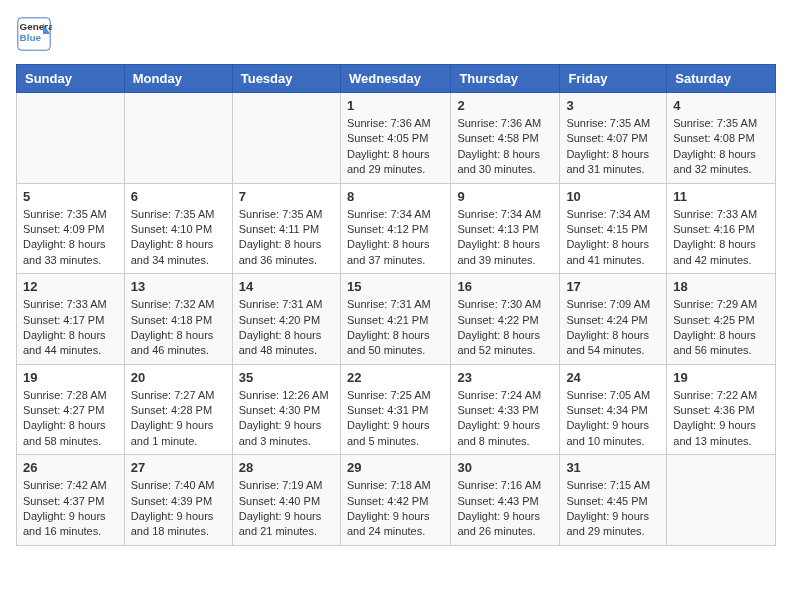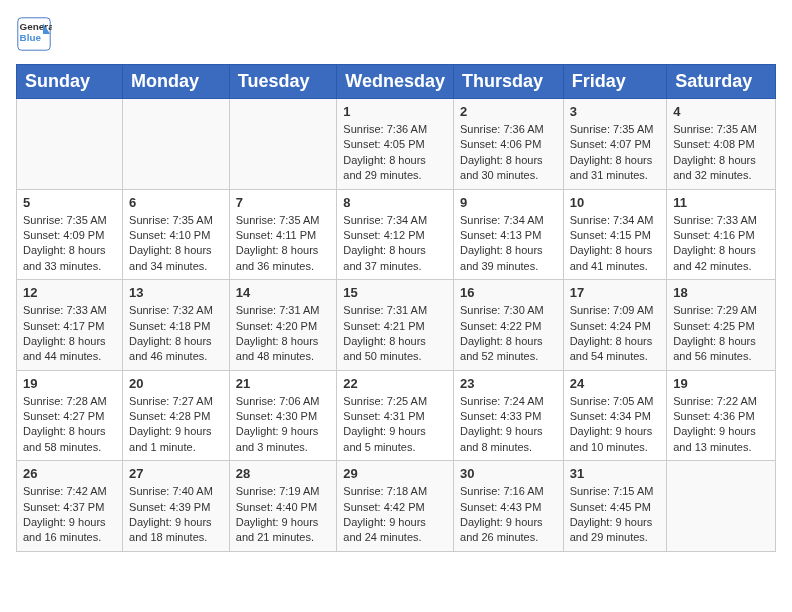--- a/index.html
+++ b/index.html
@@ -43,21 +43,21 @@
       font-size: 14px;
       color: #555;
     }
     table {
       width: 100%;
       border-collapse: collapse;
     }
     thead th {
       background-color: #3a6bbf;
       color: #fff;
-      font-size: 18px;
+      font-size: 13px;
       font-weight: bold;
       padding: 6px 8px;
       text-align: left;
       border: 1px solid #2a5aaf;
     }
     tbody td {
       border: 1px solid #ccc;
       vertical-align: top;
       padding: 5px 6px;
       font-size: 11px;
@@ -126,21 +126,21 @@
         <td class="empty"></td>
         <td>
           <div class="day-number">1</div>
           <div class="day-info">Sunrise: 7:36 AM
 Sunset: 4:05 PM
 Daylight: 8 hours and 29 minutes.</div>
         </td>
         <td>
           <div class="day-number">2</div>
           <div class="day-info">Sunrise: 7:36 AM
-Sunset: 4:06 PM
+Sunset: 4:58 PM
 Daylight: 8 hours and 30 minutes.</div>
         </td>
         <td>
           <div class="day-number">3</div>
           <div class="day-info">Sunrise: 7:35 AM
 Sunset: 4:07 PM
 Daylight: 8 hours and 31 minutes.</div>
         </td>
         <td>
           <div class="day-number">4</div>
@@ -244,22 +244,22 @@
 Sunset: 4:27 PM
 Daylight: 8 hours and 58 minutes.</div>
         </td>
         <td>
           <div class="day-number">20</div>
           <div class="day-info">Sunrise: 7:27 AM
 Sunset: 4:28 PM
 Daylight: 9 hours and 1 minute.</div>
         </td>
         <td>
-          <div class="day-number">21</div>
-          <div class="day-info">Sunrise: 7:06 AM
+          <div class="day-number">35</div>
+          <div class="day-info">Sunrise: 12:26 AM
 Sunset: 4:30 PM
 Daylight: 9 hours and 3 minutes.</div>
         </td>
         <td>
           <div class="day-number">22</div>
           <div class="day-info">Sunrise: 7:25 AM
 Sunset: 4:31 PM
 Daylight: 9 hours and 5 minutes.</div>
         </td>
         <td>

